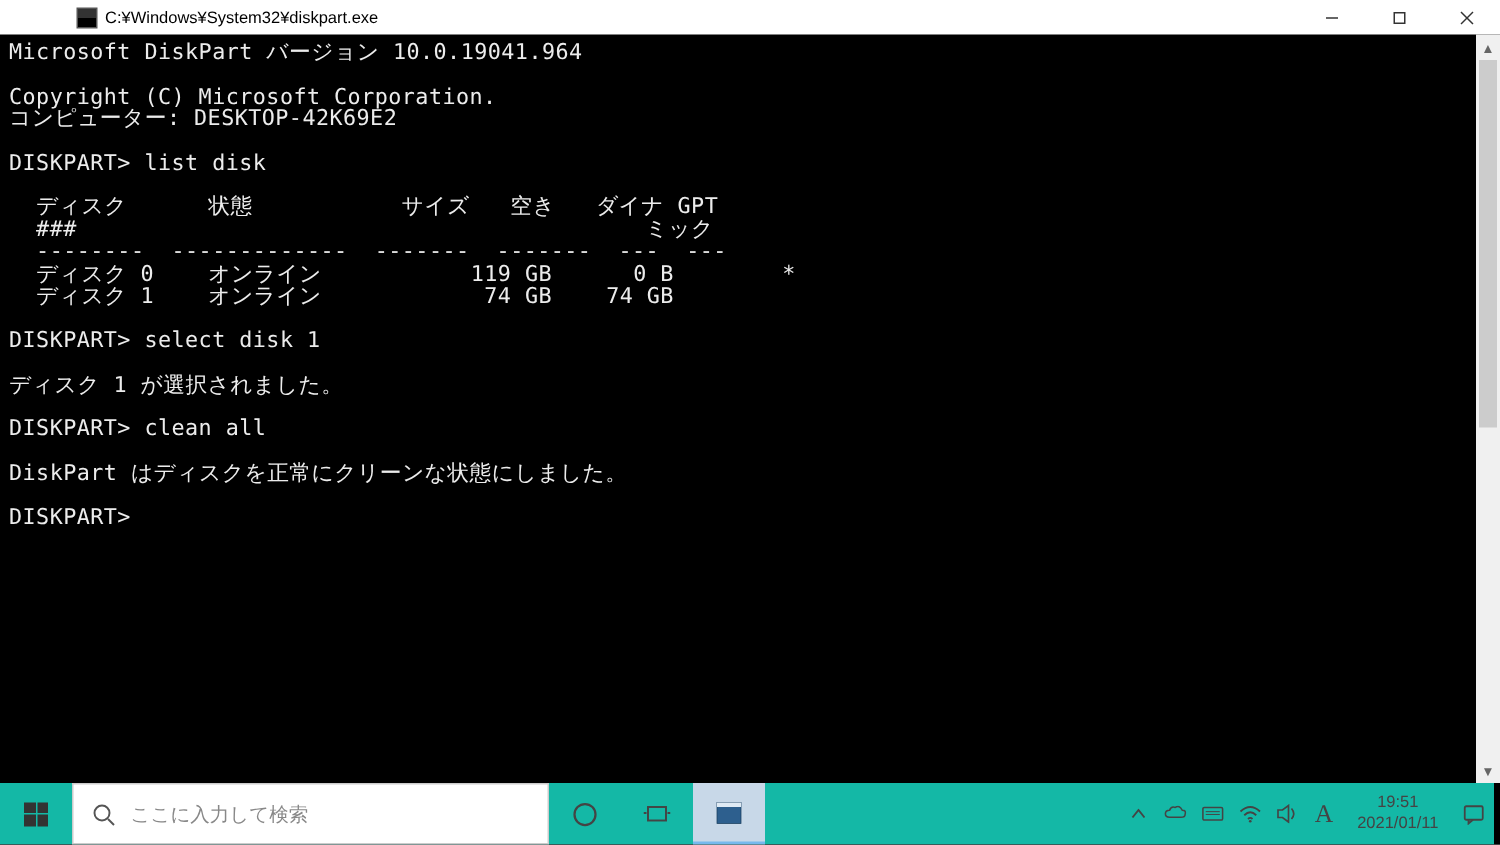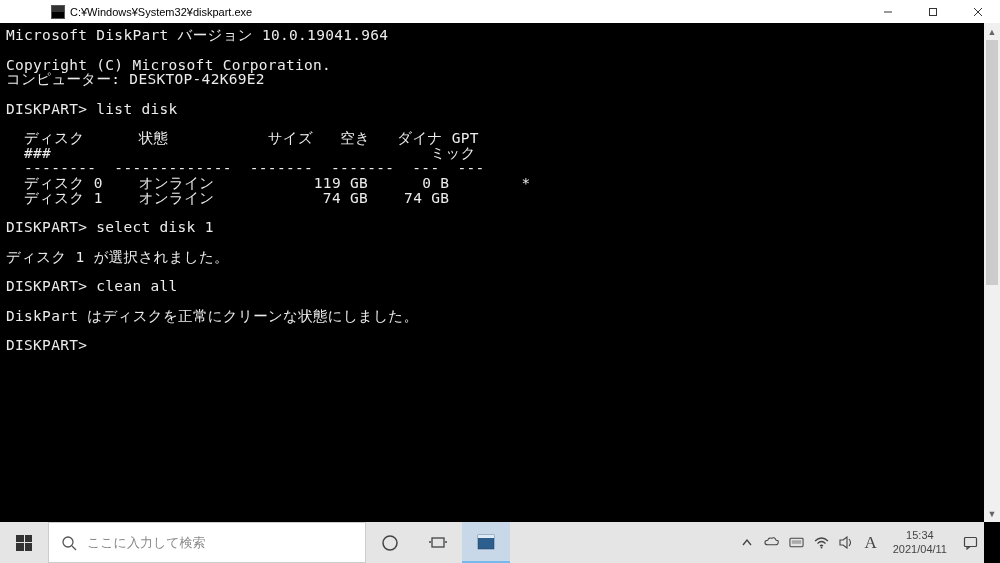--- a/index.html
+++ b/index.html
@@ -75,23 +75,23 @@
       top: 0;
       left: 2px;
       right: 2px;
       height: 245px;
       background: #cccccc;
     }
     .taskbar {
       position: absolute;
       bottom: 0;
       left: 0;
-      right: 16px;
+      right: 4px;
       height: 41px;
-      background: #e5e5e5;
+      background: #14b8a6;
       display: flex;
       align-items: stretch;
     }
     .start-btn {
       width: 48px;
       display: flex;
       align-items: center;
       justify-content: center;
     }
     .win-logo {
@@ -260,22 +260,22 @@
         </svg>
     </div>
     <div class="tray-ico">
       <svg width="15" height="13" viewBox="0 0 15 13">
           <polygon points="1,4 4,4 8,1 8,12 4,9 1,9" fill="none" stroke="#444" stroke-width="1.1"></polygon>
           <path d="M10 3 Q13 6.5 10 10" fill="none" stroke="#444" stroke-width="1.1"></path>
         </svg>
     </div>
     <span class="ime-a">A</span>
     <div class="sys-time">
-      <div>15:34</div>
-      <div>2021/04/11</div>
+      <div>19:51</div>
+      <div>2021/01/11</div>
     </div>
     <div class="tray-ico">
       <svg width="15" height="14" viewBox="0 0 15 14">
           <rect x="1.5" y="1.5" width="12" height="9" rx="1" fill="none" stroke="#444" stroke-width="1.2"></rect>
           <polyline points="4,10.5 4,13 7,10.5" fill="none" stroke="#444" stroke-width="1.2"></polyline>
         </svg>
     </div>
   </div>
 </div>
 

